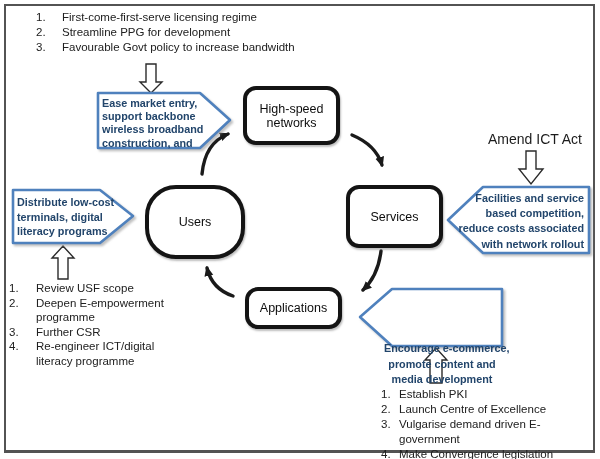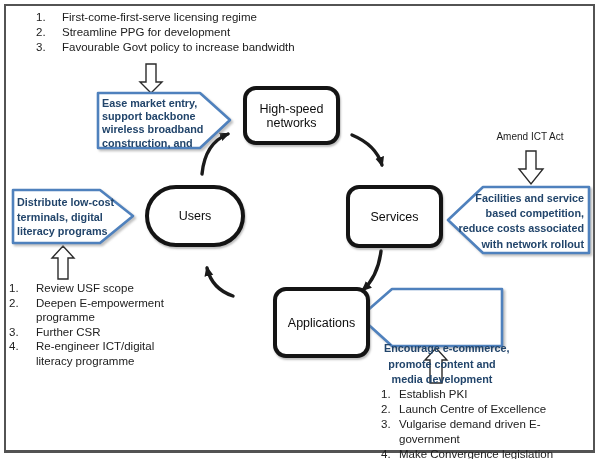--- a/index.html
+++ b/index.html
@@ -26,36 +26,36 @@
   .callout-text{position:absolute;color:#22456B;font-size:10.8px;font-weight:bold;}
   .callout-text div{white-space:nowrap;}
   .ct-left{text-align:left;}
   .ct-right{text-align:right;}
   .ct-center{text-align:center;margin-top:46px;}
   .olist{position:absolute;counter-reset:li;font-size:11.5px;color:#212121;}
   .li{display:flex;align-items:flex-start;}
   .li .num{flex:0 0 auto;}
   .li .num::before{counter-increment:li;content:counter(li) ".";}
   .li .txt{flex:1 1 auto;}
-  .annotation{position:absolute;font-size:10px;color:#1c1c1c;text-align:center;white-space:nowrap;}
+  .annotation{position:absolute;font-size:14px;color:#1c1c1c;text-align:center;white-space:nowrap;}
 
   
   #list-top-left{left:36px;top:10px;line-height:15px;}
   #list-top-left .num{width:26px;}
   #list-bottom-left{left:9px;top:281px;line-height:14.5px;width:172px;}
   #list-bottom-left .num{width:27px;}
   #list-bottom-left .txt{max-width:143px;}
   #list-bottom-right{left:381px;top:387px;line-height:15px;}
   #list-bottom-right .num{width:18px;}
 
   
   #node-hsn{left:243px;top:86px;width:97px;height:59px;}
   #node-services{left:346px;top:185px;width:97px;height:63px;}
-  #node-users{left:145px;top:185px;width:100px;height:62px;border-radius:31px;}
-  #node-applications{left:245px;top:287px;width:97px;height:71px;margin-left:28px;}
+  #node-users{left:145px;top:185px;width:100px;height:74px;border-radius:31px;}
+  #node-applications{left:245px;top:287px;width:97px;height:42px;}
 
   
   #ct-ease{left:102px;top:97px;width:100px;line-height:13.2px;}
   #ct-distribute{left:17px;top:195px;width:92px;line-height:14.6px;}
   #ct-facilities{left:450px;top:191px;width:134px;line-height:15.2px;}
   #ct-encourage{left:384px;top:295px;width:116px;line-height:15.5px;}
 
   #amend-label{left:488px;top:131px;width:84px;}
 </style>
 </head>

